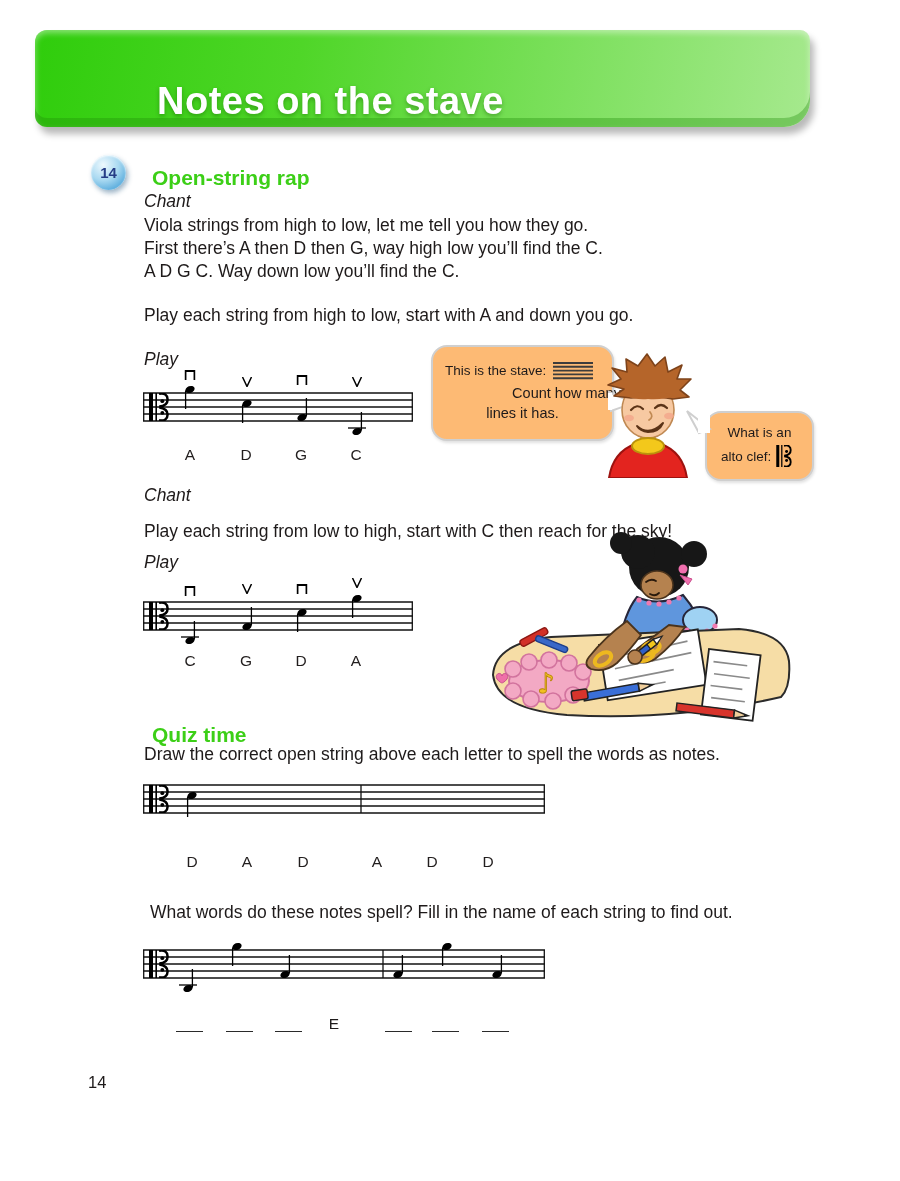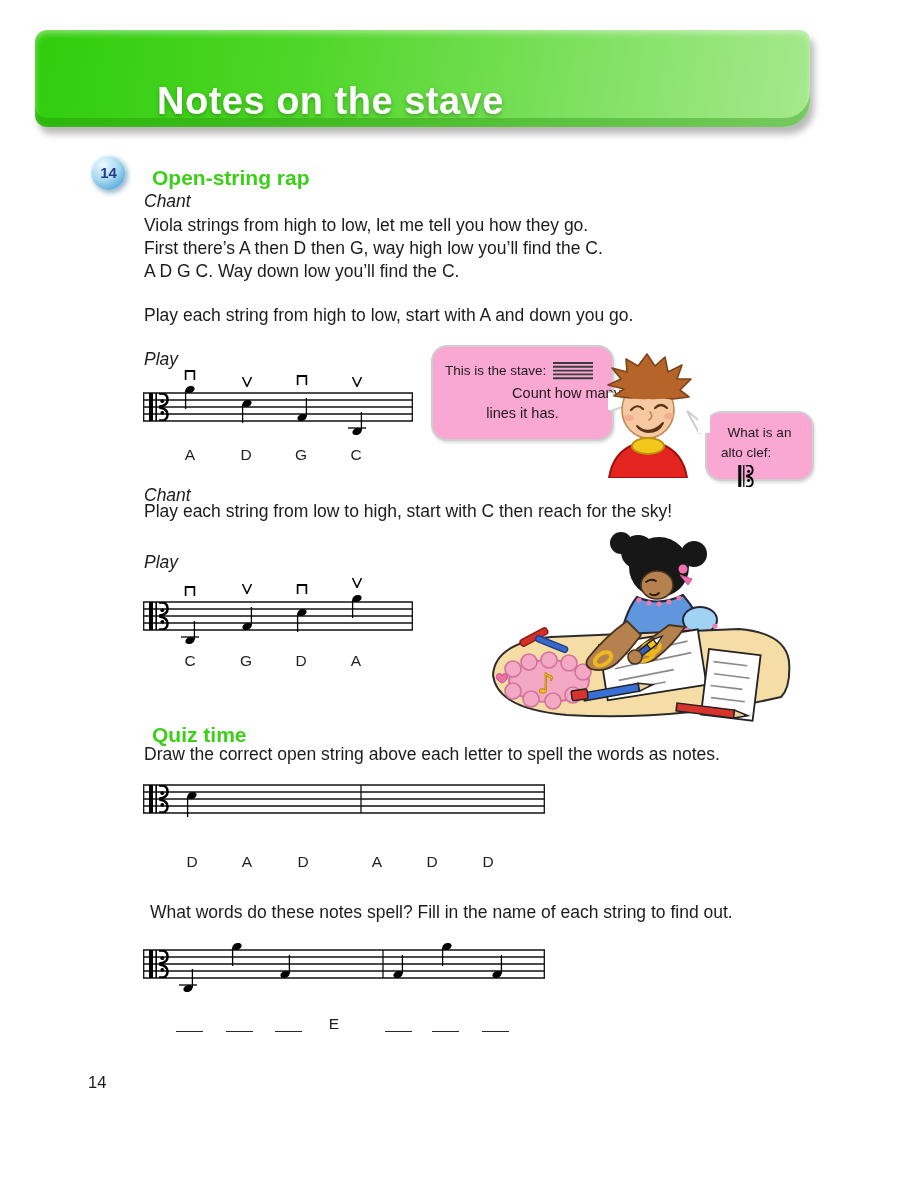--- a/index.html
+++ b/index.html
@@ -24,31 +24,31 @@
   .green-head{position:absolute;font-size:21px;font-weight:bold;color:#3ccf17;margin:8px;}
   .italic-label{position:absolute;font-size:17.5px;font-style:italic;margin:0;}
   .body-text{position:absolute;font-size:17.5px;line-height:23px;margin:0;}
 
   
   .note-letter{position:absolute;width:24px;text-align:center;font-size:15.5px;color:#221e1e;}
   .blank-slot{position:absolute;width:27px;height:17px;border-bottom:1.6px solid #2a2a2a;}
   .answer-letter{position:absolute;width:24px;text-align:center;font-size:15.5px;}
 
   
-  .bubble{position:absolute;background:#f9a8d4;border:2px solid #cfcfcf;border-radius:16px;
+  .bubble{position:absolute;background:#fdba74;border:2px solid #cfcfcf;border-radius:16px;
     box-shadow:1px 2px 3px rgba(0,0,0,.12);}
   .bubble .tail{position:absolute;overflow:visible;}
   .bubble1{left:431px;top:345px;width:179px;height:92px;}
   .bubble1-row{position:absolute;left:12px;top:14px;display:flex;align-items:center;gap:6px;
     font-size:13.5px;white-space:nowrap;}
   .bubble1-l2{position:absolute;left:0;top:38px;width:100%;text-align:center;font-size:14.5px;margin-left:44px;}
   .bubble1-l3{position:absolute;left:0;top:58px;width:100%;text-align:center;font-size:14.5px;}
   .bubble2{left:705px;top:411px;width:105px;height:66px;}
   .bubble2-l1{position:absolute;left:0;top:12px;width:100%;text-align:center;font-size:13.5px;}
-  .bubble2-row{position:absolute;left:14px;top:32px;display:flex;align-items:center;gap:5px;font-size:13.5px;flex-direction:column;}
+  .bubble2-row{position:absolute;left:14px;top:32px;display:flex;align-items:center;gap:5px;font-size:13.5px;}
 
   .page-num{position:absolute;left:88px;top:1073px;font-size:16.5px;}
   svg text{font-family:"DejaVu Sans",sans-serif;}
 </style>
 </head>
 <body>
 
 <div id="page">
 
   <svg width="0" height="0" style="position:absolute" aria-hidden="true">
@@ -164,21 +164,21 @@
           <use href="#altoclef"></use>
         </svg>
     </div>
     <svg class="tail" style="left:-22px;top:-4px;" width="26" height="26">
       <path d="M25,20 L2,2 L14,24 Z" fill="#fff" stroke="#cfcfcf" stroke-width="2"></path>
       <rect x="13" y="6" width="12" height="18" fill="#fff"></rect>
     </svg>
   </div>
 
   <p class="italic-label" style="left:144px;top:485px;">Chant</p>
-  <p class="body-text" style="left:144px;top:500px;">Play each string from low to high, start with C then reach for the sky!</p>
+  <p class="body-text" style="left:144px;top:520px;">Play each string from low to high, start with C then reach for the sky!</p>
   <p class="italic-label" style="left:144px;top:552px;">Play</p>
 
   <svg style="position:absolute;left:143px;top:574px;" width="270" height="78" viewBox="0 0 270 78">
     <g stroke="#111" stroke-width="1.3">
       <line x1="0" y1="28" x2="270" y2="28"></line>
         <line x1="0" y1="35" x2="270" y2="35"></line>
       <line x1="0" y1="42" x2="270" y2="42"></line>
         <line x1="0" y1="49" x2="270" y2="49"></line>
       <line x1="0" y1="56" x2="270" y2="56"></line>
       <line x1="0.7" y1="28" x2="0.7" y2="56"></line>

